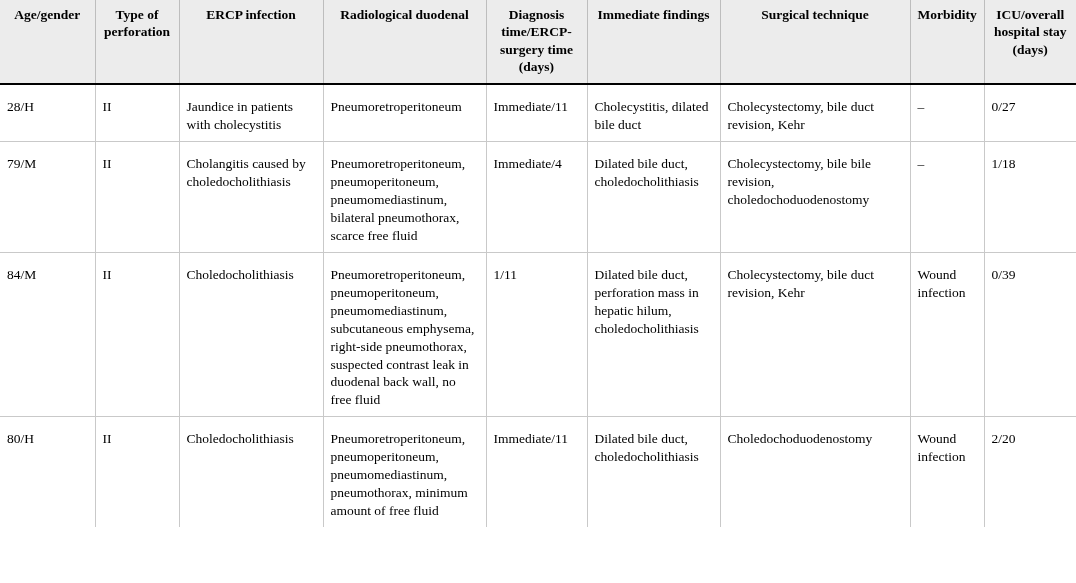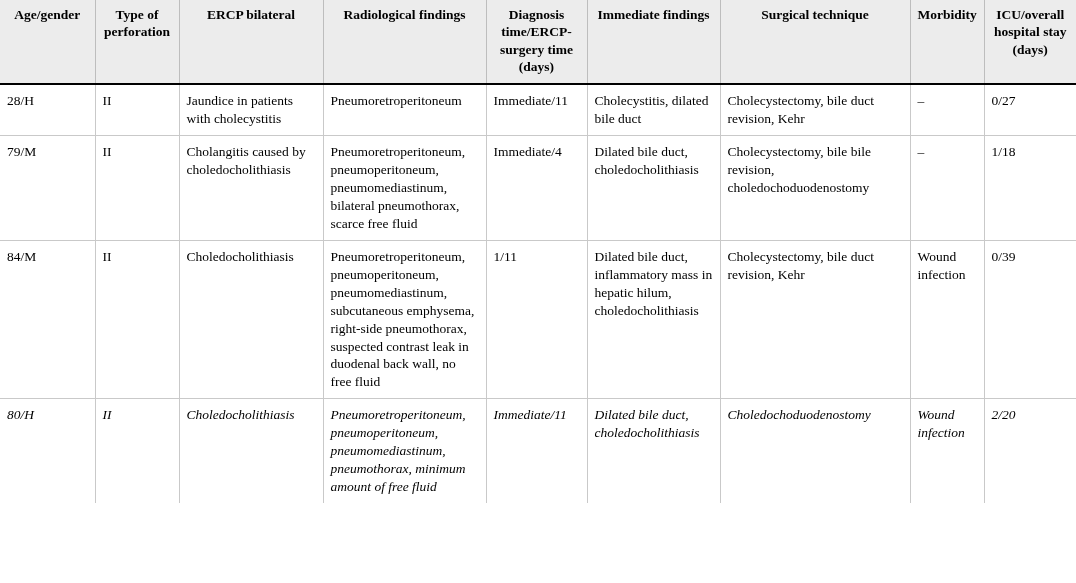--- a/index.html
+++ b/index.html
@@ -37,31 +37,30 @@
   }
   table.data-table thead th:last-child {
     border-right: none;
   }
   table.data-table thead tr {
     border-bottom: 2px solid #000000;
   }
   table.data-table tbody td {
     vertical-align: top;
     text-align: left;
-    padding: 7px 7px 7px 7px;
+    padding: 13px 7px 7px 7px;
     border-right: 1px solid #c9c9c9;
     border-bottom: 1px solid #c9c9c9;
     line-height: 1.33;
   }
   table.data-table tbody td:last-child {
     border-right: none;
   }
   table.data-table tbody tr:last-child td {
     border-bottom: none;
-    font-style: italic;
   }
   
   col.c0 { width: 95px; }
   col.c1 { width: 84px; }
   col.c2 { width: 144px; }
   col.c3 { width: 163px; }
   col.c4 { width: 101px; }
   col.c5 { width: 133px; }
   col.c6 { width: 190px; }
   col.c7 { width: 74px; }
@@ -80,22 +79,22 @@
         <col class="c4">
       <col class="c5">
         <col class="c6">
         <col class="c7">
         <col class="c8">
     </colgroup>
     <thead>
       <tr>
         <th>Age/gender</th>
         <th>Type of perforation</th>
-        <th>ERCP bilateral</th>
-        <th>Radiological findings</th>
+        <th>ERCP infection</th>
+        <th>Radiological duodenal</th>
         <th>Diagnosis time/ERCP-surgery time (days)</th>
         <th>Immediate findings</th>
         <th>Surgical technique</th>
         <th>Morbidity</th>
         <th>ICU/overall hospital stay (days)</th>
       </tr>
     </thead>
     <tbody>
       <tr>
         <td>28/H</td>
@@ -118,21 +117,21 @@
         <td>Cholecystectomy, bile bile revision, choledochoduodenostomy</td>
         <td>–</td>
         <td>1/18</td>
       </tr>
       <tr>
         <td>84/M</td>
         <td>II</td>
         <td>Choledocholithiasis</td>
         <td>Pneumoretroperitoneum, pneumoperitoneum, pneumomediastinum, subcutaneous emphysema, right-side pneumothorax, suspected contrast leak in duodenal back wall, no free fluid</td>
         <td>1/11</td>
-        <td>Dilated bile duct, inflammatory mass in hepatic hilum, choledocholithiasis</td>
+        <td>Dilated bile duct, perforation mass in hepatic hilum, choledocholithiasis</td>
         <td>Cholecystectomy, bile duct revision, Kehr</td>
         <td>Wound infection</td>
         <td>0/39</td>
       </tr>
       <tr>
         <td>80/H</td>
         <td>II</td>
         <td>Choledocholithiasis</td>
         <td>Pneumoretroperitoneum, pneumoperitoneum, pneumomediastinum, pneumothorax, minimum amount of free fluid</td>
         <td>Immediate/11</td>

